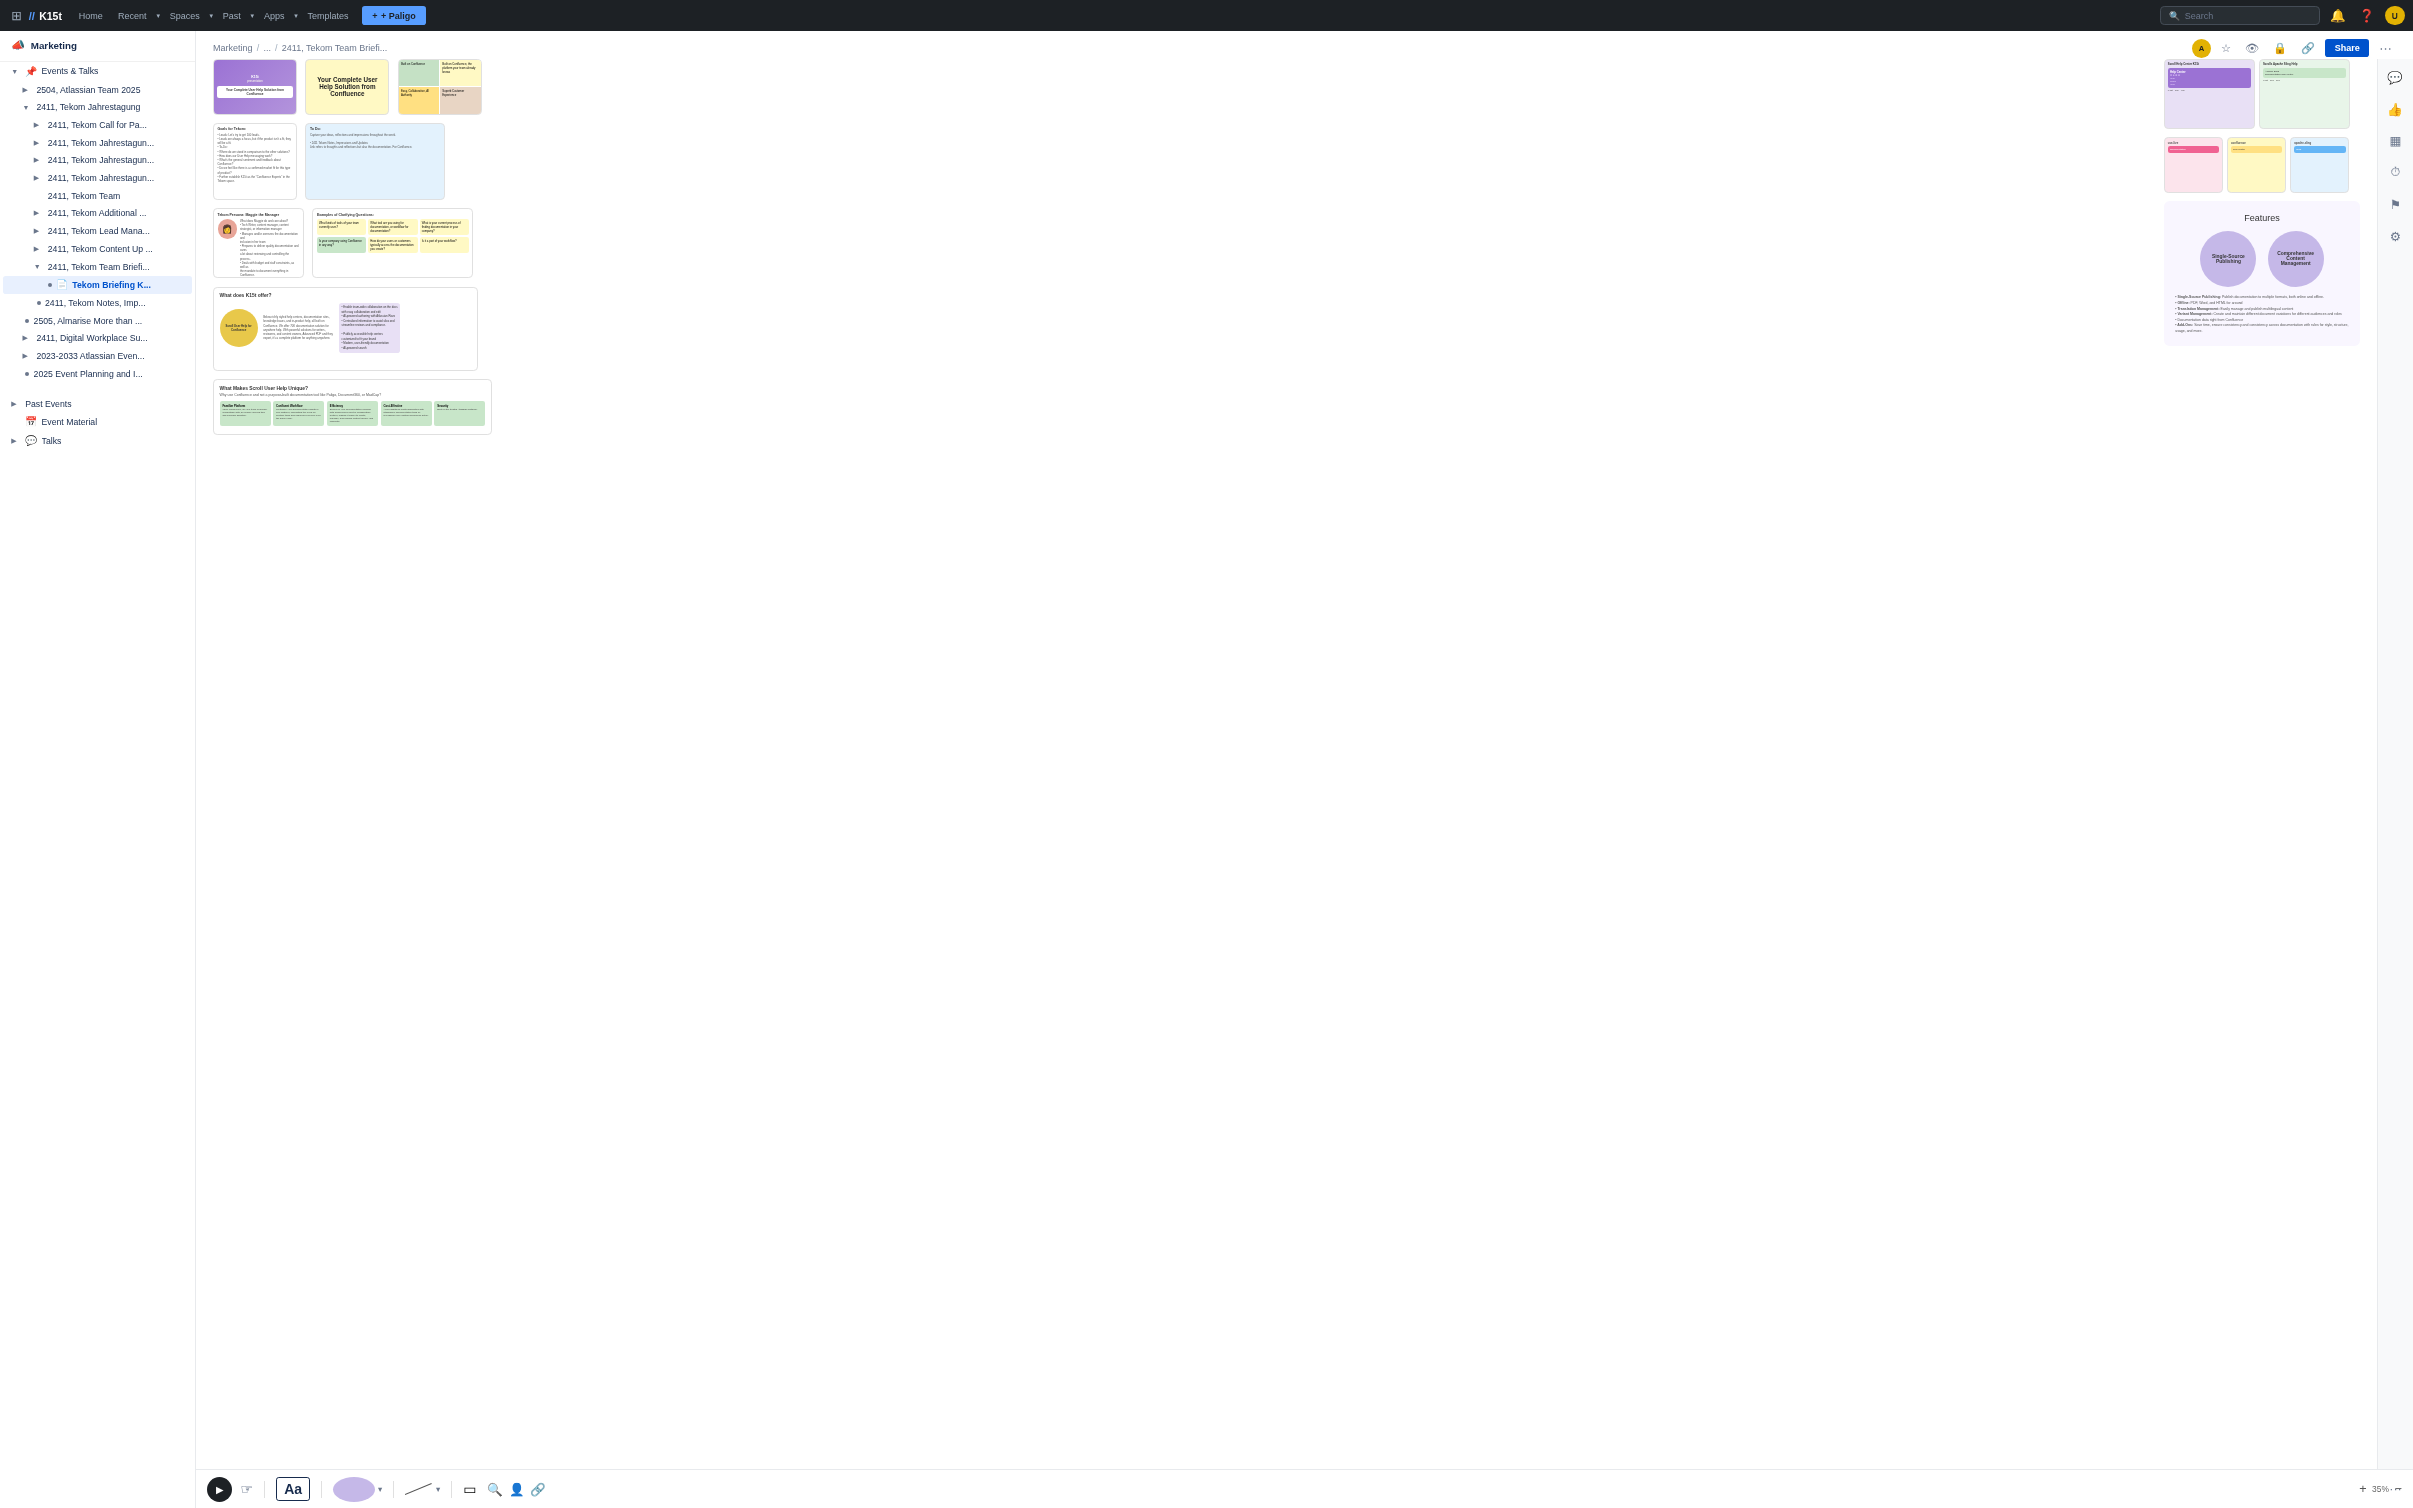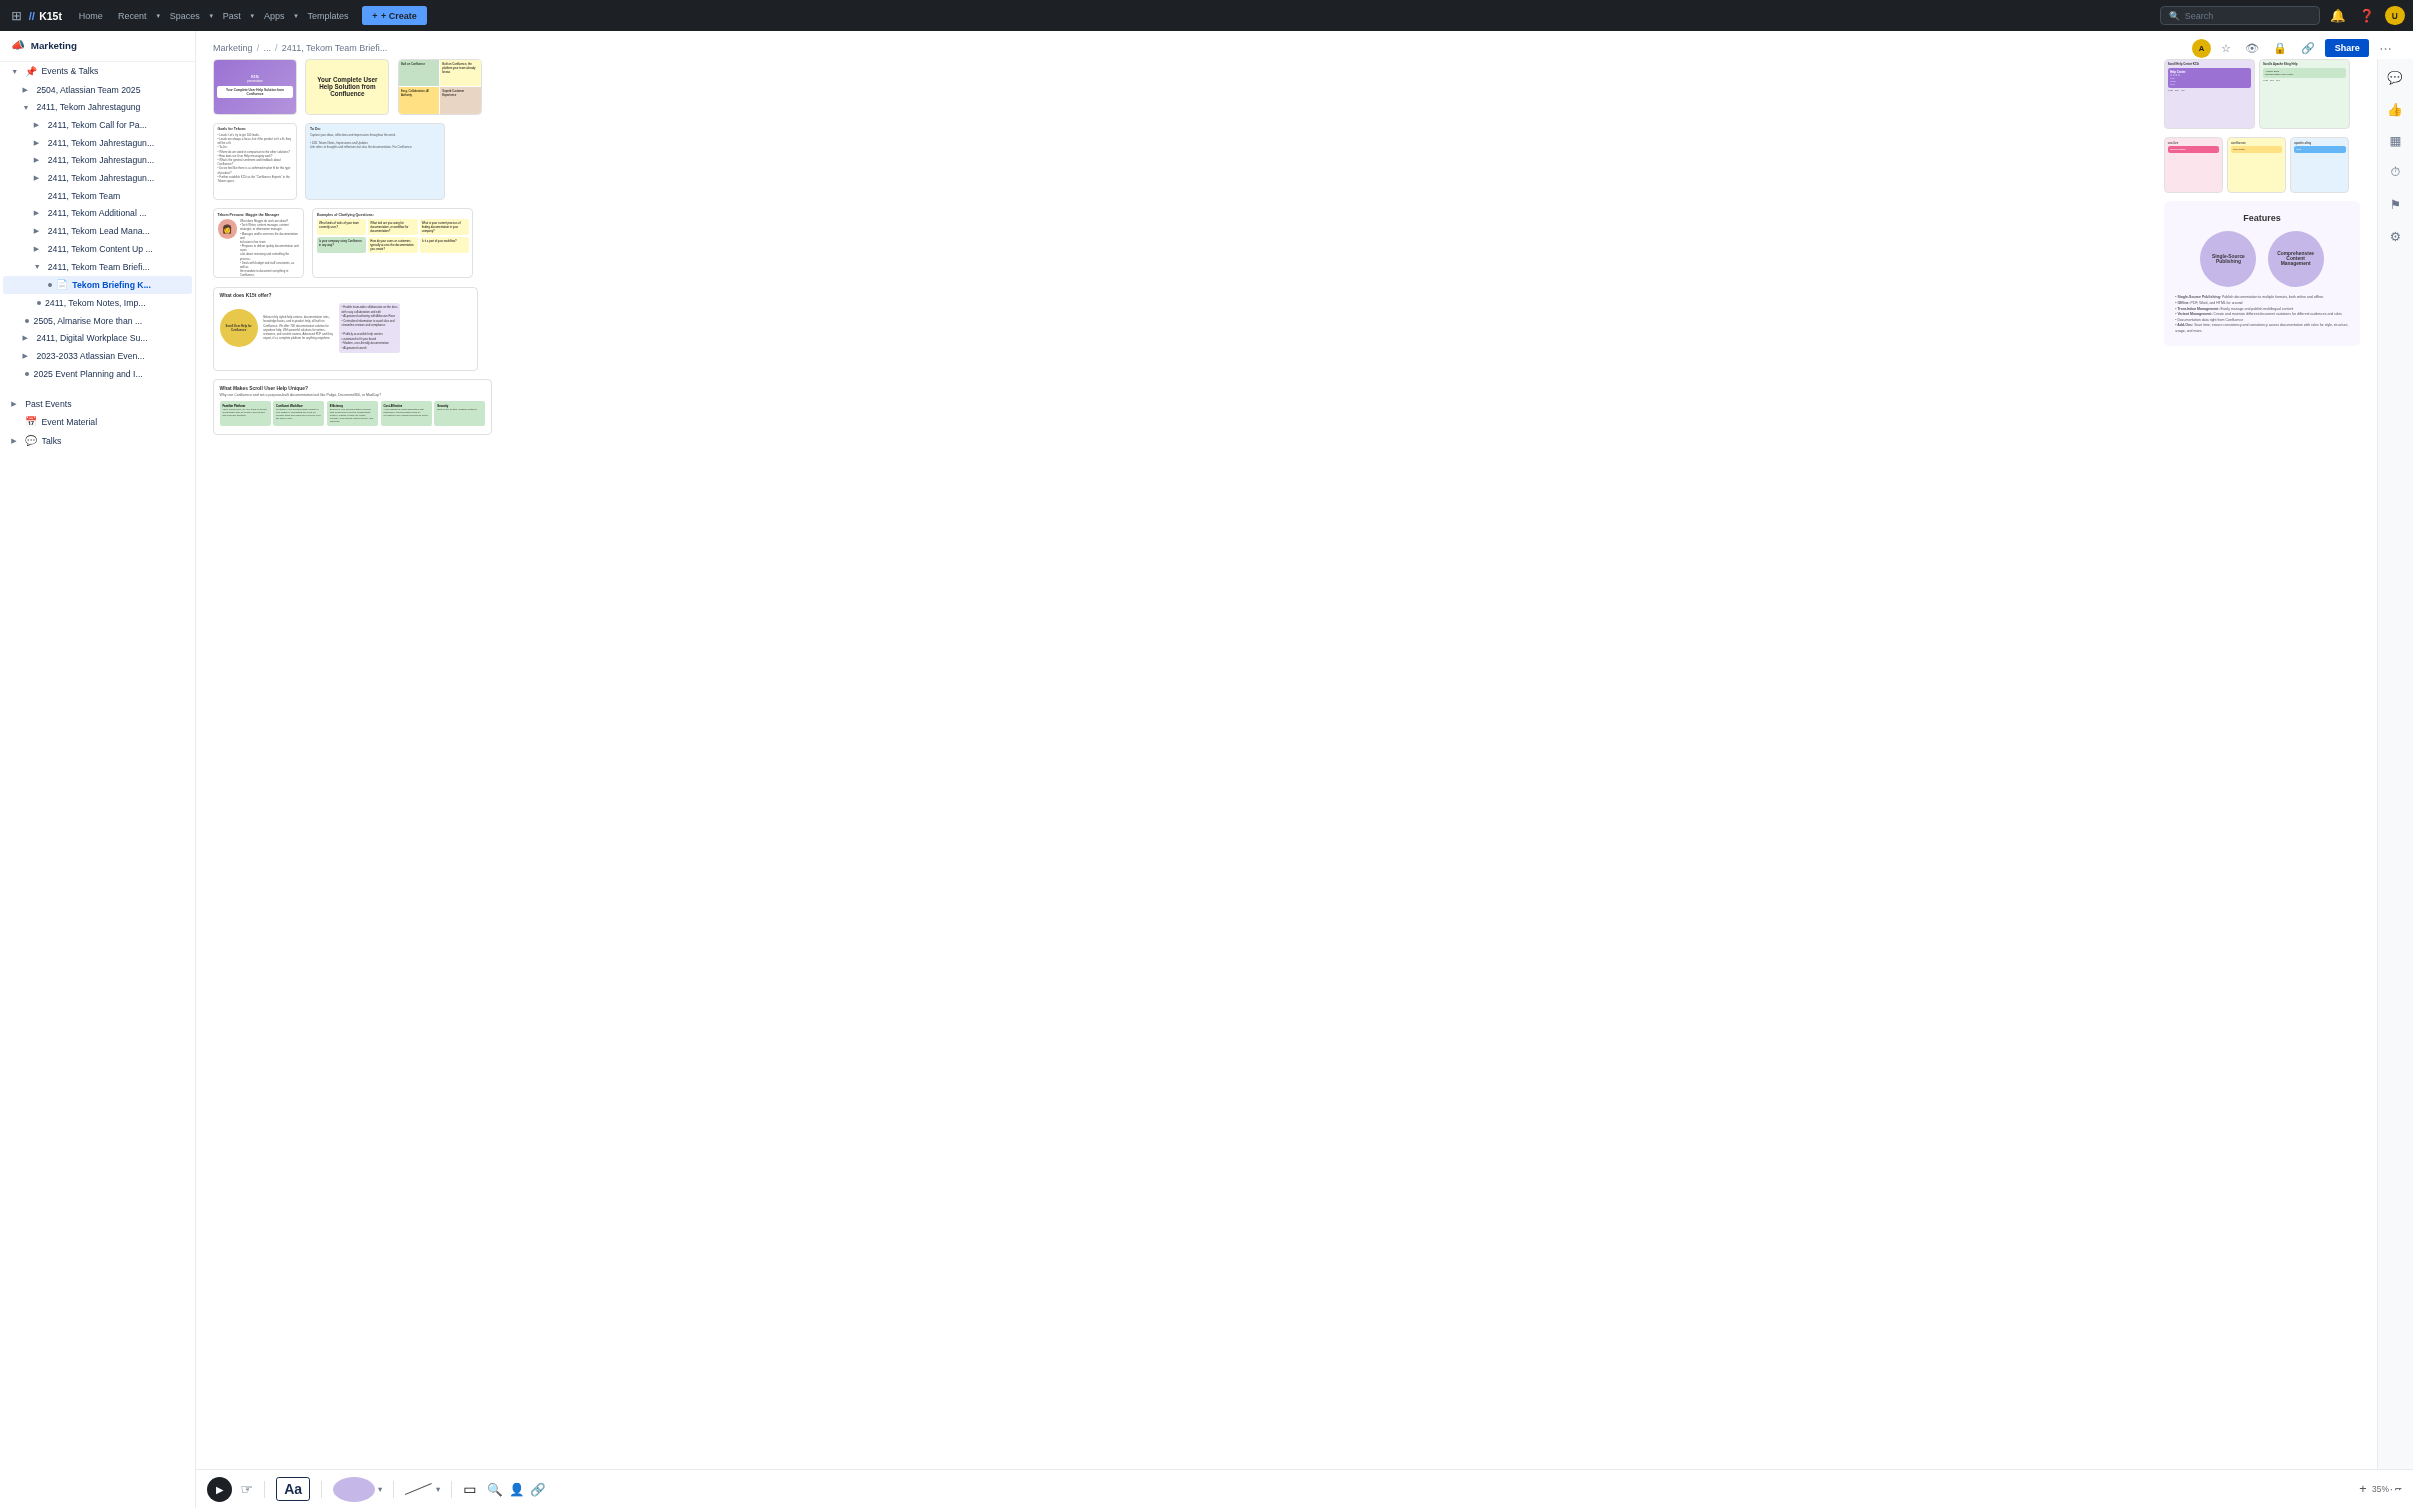--- a/index.html
+++ b/index.html
@@ -100,21 +100,21 @@
   <span style="color:#9fadbc;font-size:7px;">▾</span>
   <span class="nav-link nav-dropdown">Spaces</span>
   <span style="color:#9fadbc;font-size:7px;">▾</span>
   <span class="nav-link nav-dropdown">Past</span>
   <span style="color:#9fadbc;font-size:7px;">▾</span>
   <span class="nav-link nav-dropdown">Apps</span>
   <span style="color:#9fadbc;font-size:7px;">▾</span>
   <span class="nav-link">Templates</span>
   <button class="nav-create">
     <span>+</span>
-    <span>+ Create</span>
+    <span>+ Paligo</span>
   </button>
   <div class="nav-right">
     <div class="search-bar">
       <span style="color:#9fadbc;font-size:9px;">🔍</span>
       <input type="text" placeholder="Search" style="">
     </div>
     <span class="nav-icon-btn">🔔</span>
     <span class="nav-icon-btn">❓</span>
     <div class="avatar">U</div>
   </div>
@@ -442,21 +442,21 @@
                 <div style="font-size:2.8px;color:#555;font-weight:700;">confluence</div>
                 <div style="background:#ffe082;border-radius:2.1px;padding:2.1px;margin-top:1.4px;font-size:2.4px;color:#333;">help center</div>
               </div>
               <div class="mock-slide" style="width:59px;height:56px;background:#e3f2fd;padding:2.8px;">
                 <div style="font-size:2.8px;color:#555;font-weight:700;">apache-sling</div>
                 <div style="background:#64b5f6;border-radius:2.1px;padding:2.1px;margin-top:1.4px;font-size:2.4px;color:#fff;">docs</div>
               </div>
             </div>
 
             <div class="features-panel">
-              <div style="font-size:9px;font-weight:700;color:#333;margin-bottom:8.4px;text-align:center;">Features</div>
+              <div style="font-size:9px;font-weight:400;color:#333;margin-bottom:8.4px;text-align:center;">Features</div>
               <div style="display:flex;justify-content:center;gap:11.2px;margin-bottom:8.4px;">
                 <div style="width:56px;height:56px;border-radius:50%;background:#c5b8e8;display:flex;align-items:center;justify-content:center;text-align:center;padding:5.6px;">
                   <span style="font-size:4.9px;font-weight:700;color:#333;">Single-Source Publishing</span>
                 </div>
                 <div style="width:56px;height:56px;border-radius:50%;background:#c5b8e8;display:flex;align-items:center;justify-content:center;text-align:center;padding:5.6px;">
                   <span style="font-size:4.9px;font-weight:700;color:#333;">Comprehensive Content Management</span>
                 </div>
               </div>
               <div style="font-size:3.5px;color:#555;line-height:1.6;">
                 <strong>• Single-Source Publishing:</strong> Publish documentation to multiple formats, both online and offline.<br>

